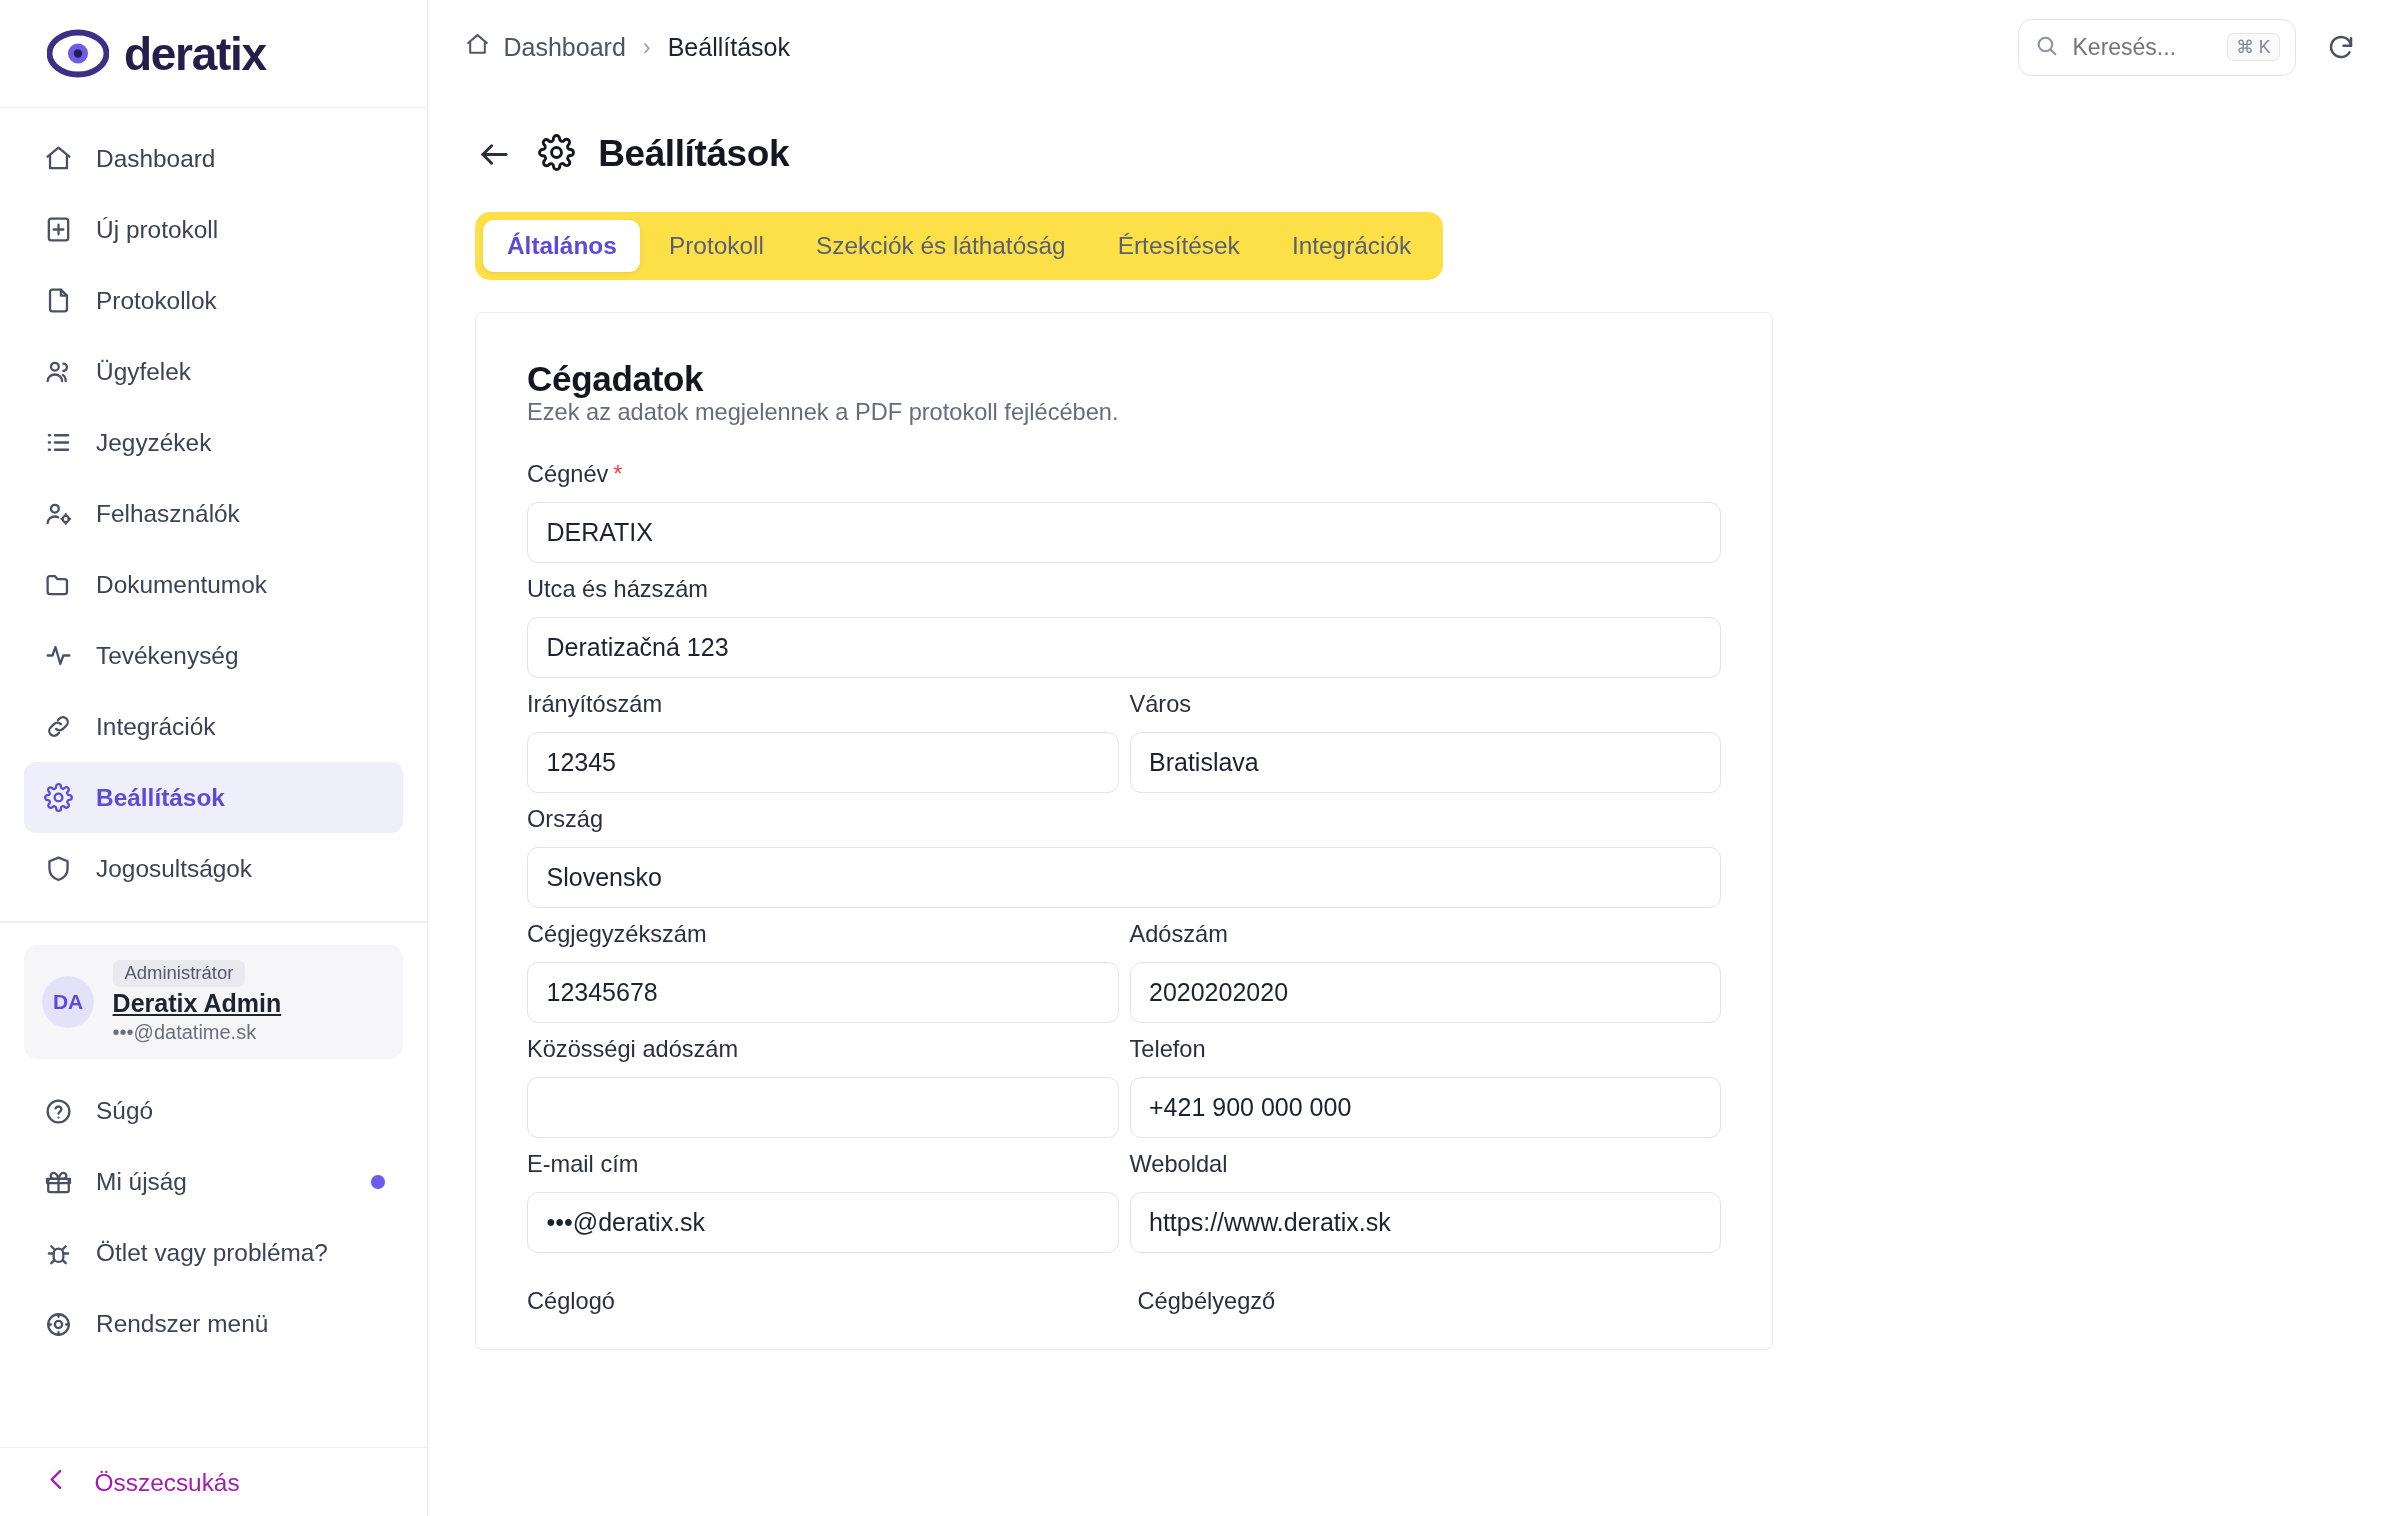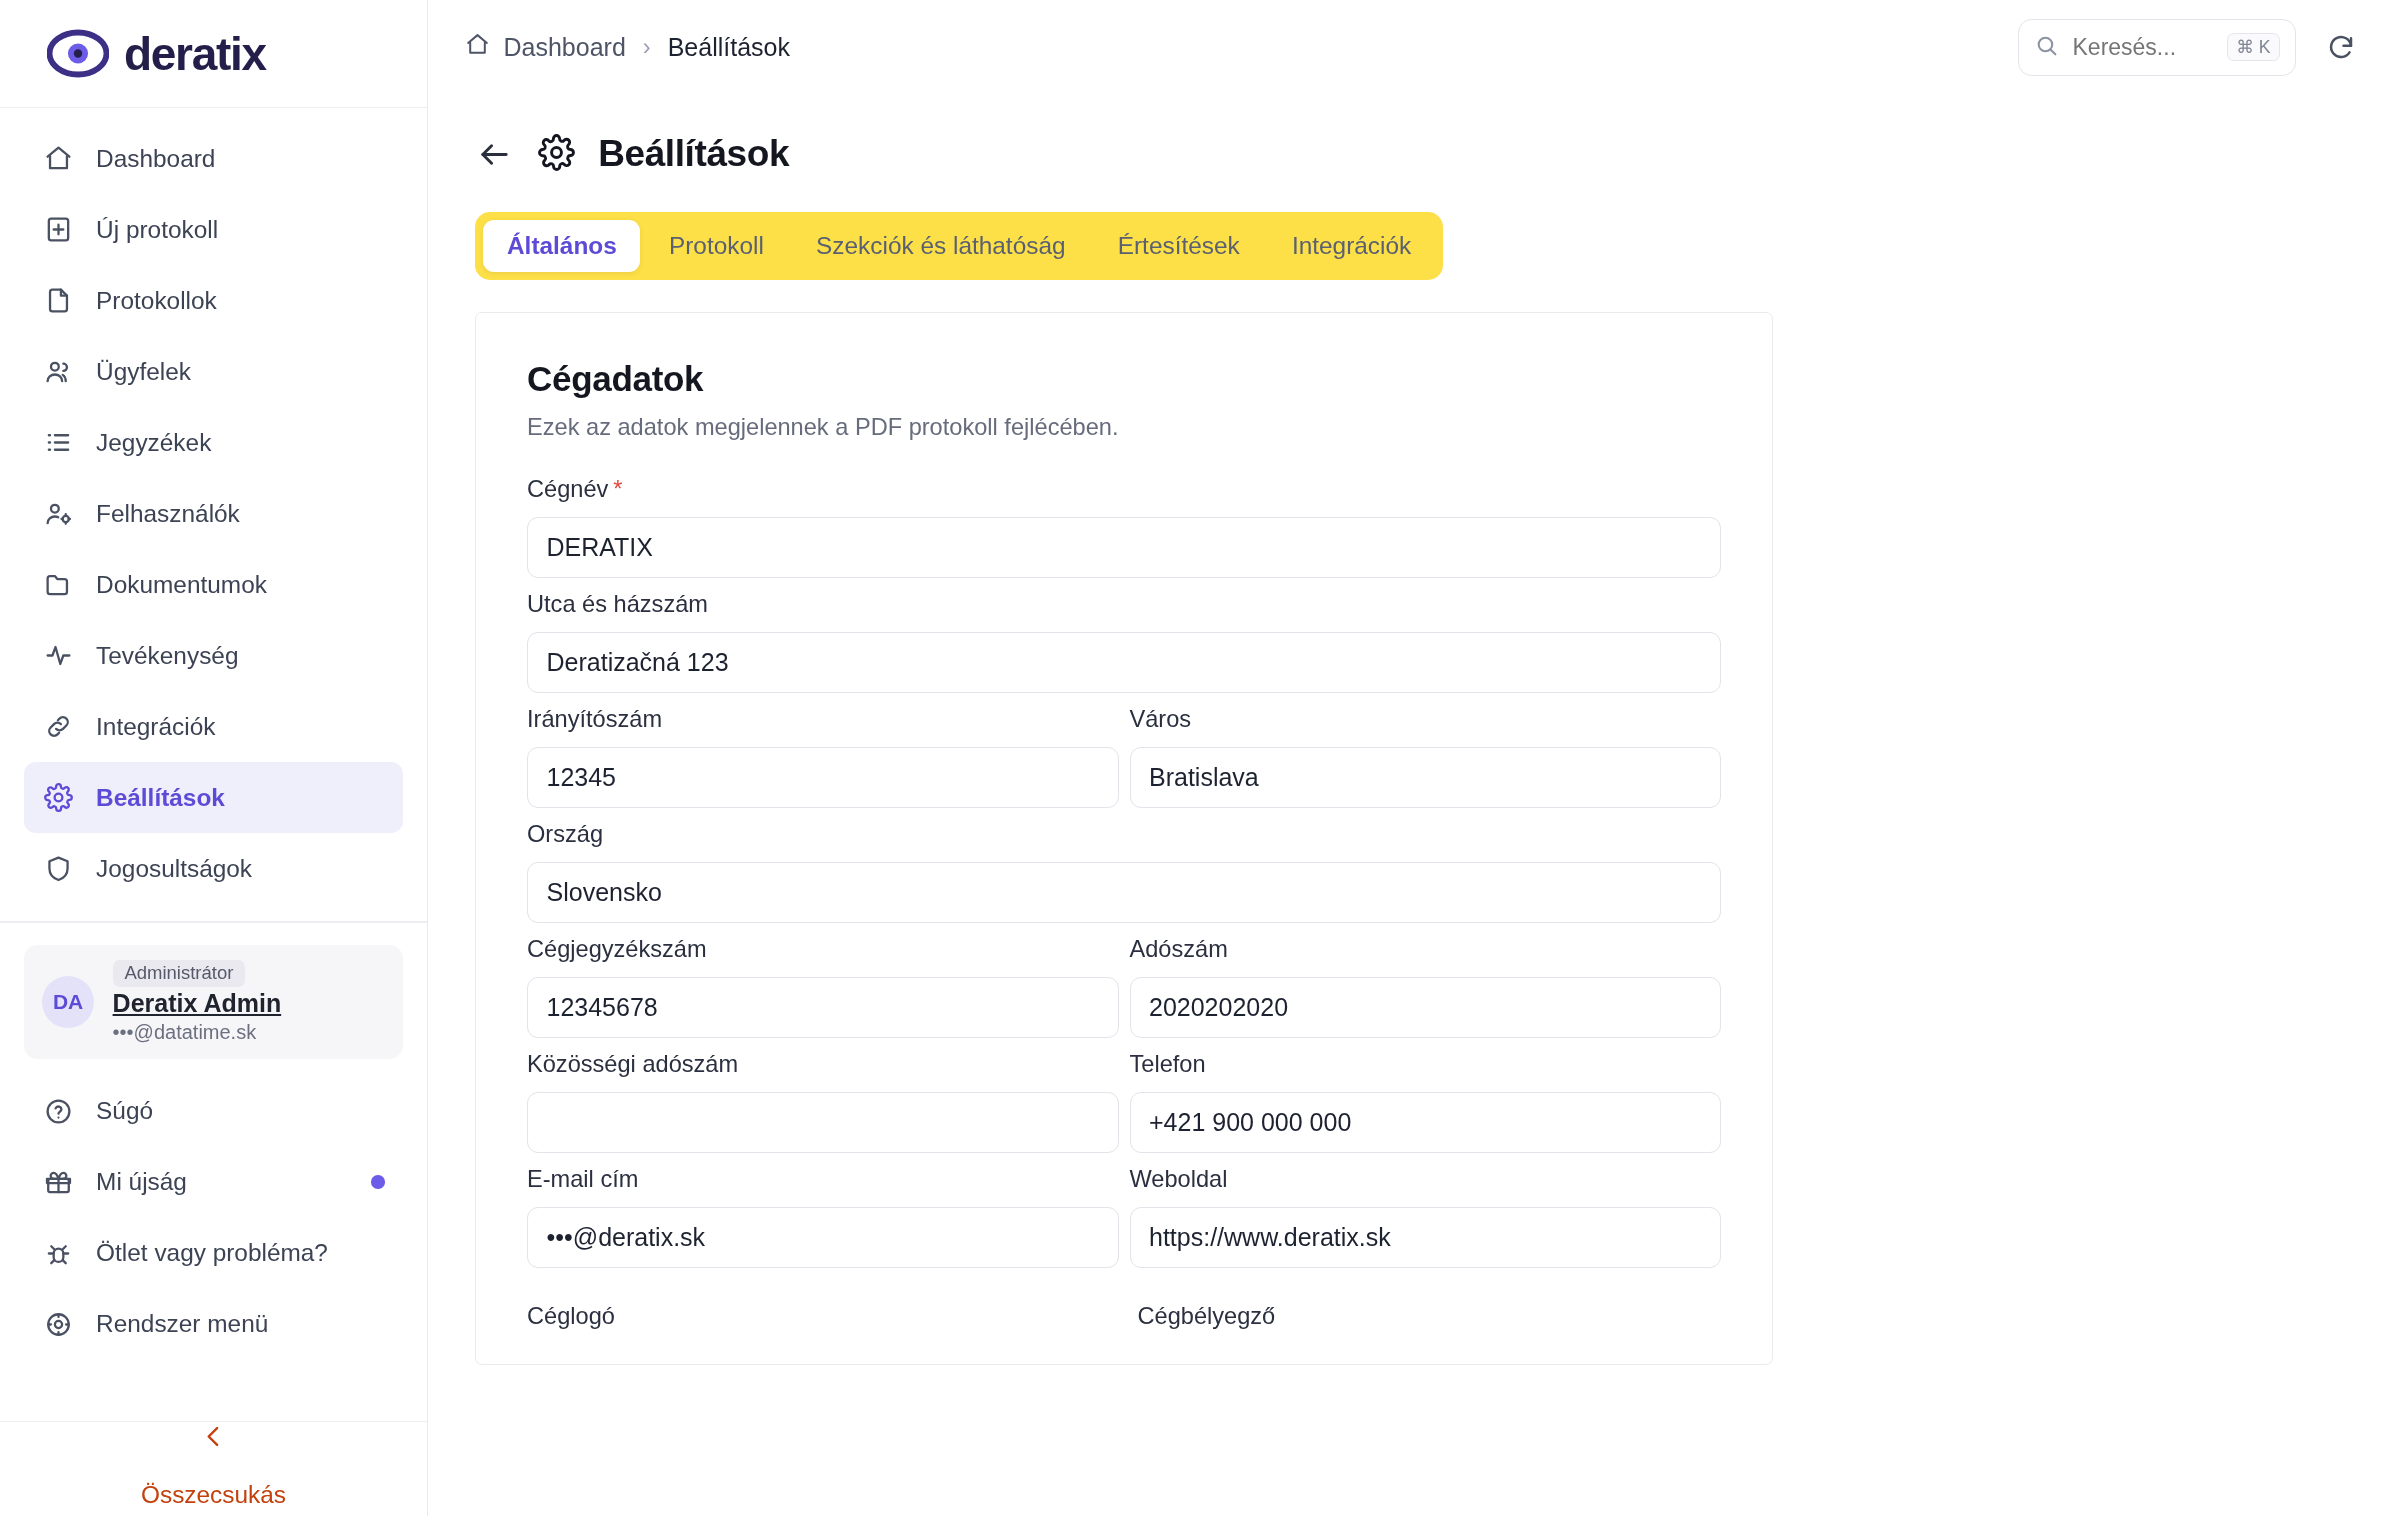--- a/index.html
+++ b/index.html
@@ -69,24 +69,24 @@
 
   .nav-bottom { padding: 0 23.6px; }
   .dot-badge {
     width: 13.5px; height: 13.5px; border-radius: 50%;
     background: #6c5ce7; margin-left: auto;
   }
 
   .collapse-bar {
     margin-top: auto;
     border-top: 1.7px solid #eceef2;
-    height: 96px;
+    height: 70px;
     display: flex; align-items: center; gap: 23.6px;
     padding: 0 42px;
-    color: #c2410c; font-size: 24.4px; flex-direction: column;
+    color: #a21caf; font-size: 24.4px;
   }
 
   
   .main { flex: 1 1 auto; height: 100%; display: flex; flex-direction: column; background: #ffffff; min-width: 0; }
   .topbar {
     height: 94px; flex: 0 0 94px;
     display: flex; align-items: center;
     padding: 0 37px 0 37px;
     gap: 18.5px;
   }
@@ -136,21 +136,21 @@
 
   .card {
     margin: 32px 0 0 10px;
     width: 1298px;
     border: 1.7px solid #e9eaee;
     border-radius: 7px;
     padding: 46px 51px 34px 51px;
     background: #fff;
   }
   .card-title { font-size: 35px; font-weight: 700; color: #14171f; letter-spacing: -0.3px; }
-  .card-sub { font-size: 23.6px; color: #666c7c; margin-top: 15px; }
+  .card-sub { font-size: 23.6px; color: #666c7c; }
 
   .form { margin-top: 35px; }
   .row { display: flex; gap: 11px; }
   .field { display: flex; flex-direction: column; margin-bottom: 13.5px; }
   .field.full { width: 100%; }
   .field.half { width: 50%; }
   .label { font-size: 23.6px; color: #2b3040; margin-bottom: 13.5px; }
   .req { color: #e2483d; margin-left: 5px; }
   .input {
     height: 61px;

